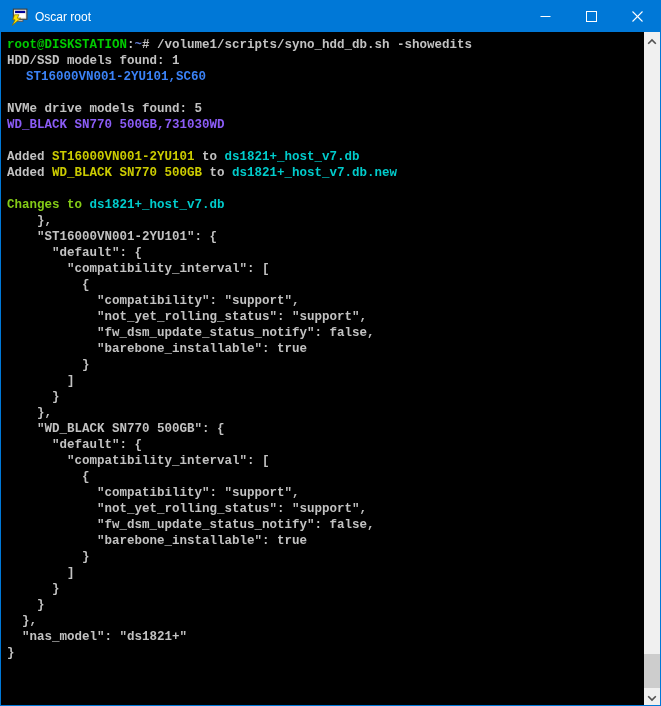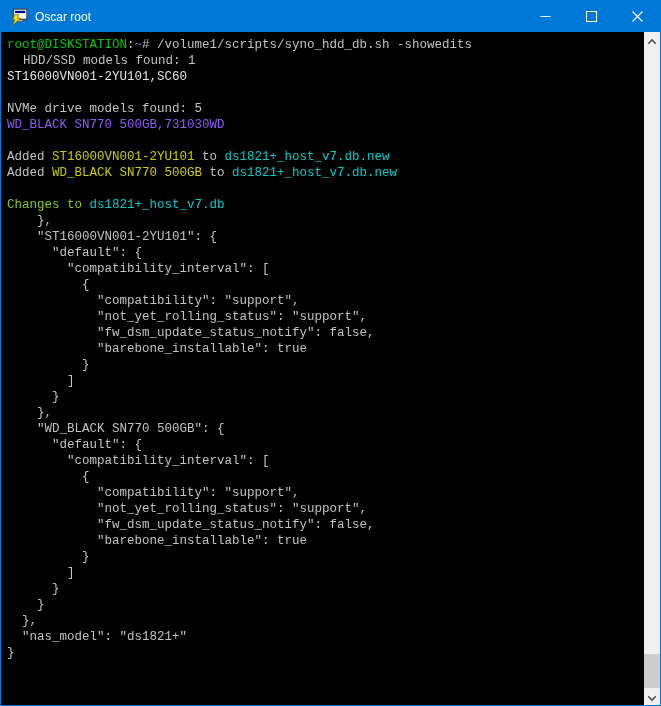--- a/index.html
+++ b/index.html
@@ -14,21 +14,21 @@
   }
   .app-icon{margin-left:9px;width:18px;height:18px;flex:0 0 auto;display:flex;align-items:center;justify-content:center;}
   .title-text{margin-left:7px;color:#ffffff;font-size:12px;white-space:nowrap;}
   .caption{margin-left:auto;display:flex;height:31px;}
   .cbtn{width:46px;height:31px;display:flex;align-items:center;justify-content:center;cursor:default;}
   .terminal{
     position:absolute;top:31px;left:0;right:17px;bottom:0;background:#000;
     padding:5px 0 0 6px;overflow:hidden;
     font-family:"Liberation Mono",monospace;font-size:12.5px;
   }
-  .t-line{height:16px;line-height:16px;white-space:pre;}
+  .t-line{height:16px;line-height:16px;white-space:pre;font-weight:bold;}
   .scrollbar{
     position:absolute;top:31px;right:0;bottom:0;width:16px;background:#f0f0f0;
   }
   .sb-btn{position:absolute;left:0;width:16px;height:17px;display:flex;align-items:center;justify-content:center;background:#f0f0f0;}
   .sb-up{top:0;}
   .sb-down{bottom:0;}
   .sb-thumb{position:absolute;left:0;bottom:17px;width:16px;height:34px;background:#cdcdcd;}
 </style>
 </head>
 <body>
@@ -67,27 +67,27 @@
             <line x1="0.5" y1="0.5" x2="10.5" y2="10.5" stroke="#ffffff" stroke-width="1.1"></line>
             <line x1="10.5" y1="0.5" x2="0.5" y2="10.5" stroke="#ffffff" stroke-width="1.1"></line>
           </svg>
         </span>
       </div>
     </div>
   </div>
 
   <div class="terminal" style="background: rgb(0, 0, 0);">
       <div class="t-line"><span style="color: rgb(0, 204, 0);">root@DISKSTATION</span><span style="color: rgb(194, 194, 194);">:</span><span style="color: rgb(93, 119, 204);">~</span><span style="color: rgb(194, 194, 194);"># /volume1/scripts/syno_hdd_db.sh -showedits</span></div>
-      <div class="t-line"><span style="color: rgb(194, 194, 194); margin-left: 16px;">HDD/SSD models found: 1</span></div>
-      <div class="t-line"><span style="color: #e5e5e5;">ST16000VN001-2YU101,SC60</span></div>
+      <div class="t-line"><span style="color: rgb(194, 194, 194);">HDD/SSD models found: 1</span></div>
+      <div class="t-line"><span style="color: #3b82f6; margin-left: 19px;">ST16000VN001-2YU101,SC60</span></div>
       <div class="t-line"></div>
       <div class="t-line"><span style="color: rgb(194, 194, 194);">NVMe drive models found: 5</span></div>
       <div class="t-line"><span style="color: #8b5cf6;">WD_BLACK SN770 500GB,731030WD</span></div>
       <div class="t-line"></div>
-      <div class="t-line"><span style="color: rgb(194, 194, 194);">Added </span><span style="color: rgb(204, 204, 0);">ST16000VN001-2YU101</span><span style="color: rgb(194, 194, 194);"> to </span><span style="color: rgb(0, 204, 204);">ds1821+_host_v7.db.new</span></div>
+      <div class="t-line"><span style="color: rgb(194, 194, 194);">Added </span><span style="color: rgb(204, 204, 0);">ST16000VN001-2YU101</span><span style="color: rgb(194, 194, 194);"> to </span><span style="color: rgb(0, 204, 204);">ds1821+_host_v7.db</span></div>
       <div class="t-line"><span style="color: rgb(194, 194, 194);">Added </span><span style="color: rgb(204, 204, 0);">WD_BLACK SN770 500GB</span><span style="color: rgb(194, 194, 194);"> to </span><span style="color: rgb(0, 204, 204);">ds1821+_host_v7.db.new</span></div>
       <div class="t-line"></div>
       <div class="t-line"><span style="color: #84cc16;">Changes to </span><span style="color: rgb(0, 204, 204);">ds1821+_host_v7.db</span></div>
       <div class="t-line"><span style="color: rgb(194, 194, 194);">    },</span></div>
       <div class="t-line"><span style="color: rgb(194, 194, 194);">    "ST16000VN001-2YU101": {</span></div>
       <div class="t-line"><span style="color: rgb(194, 194, 194);">      "default": {</span></div>
       <div class="t-line"><span style="color: rgb(194, 194, 194);">        "compatibility_interval": [</span></div>
       <div class="t-line"><span style="color: rgb(194, 194, 194);">          {</span></div>
       <div class="t-line"><span style="color: rgb(194, 194, 194);">            "compatibility": "support",</span></div>
       <div class="t-line"><span style="color: rgb(194, 194, 194);">            "not_yet_rolling_status": "support",</span></div>

